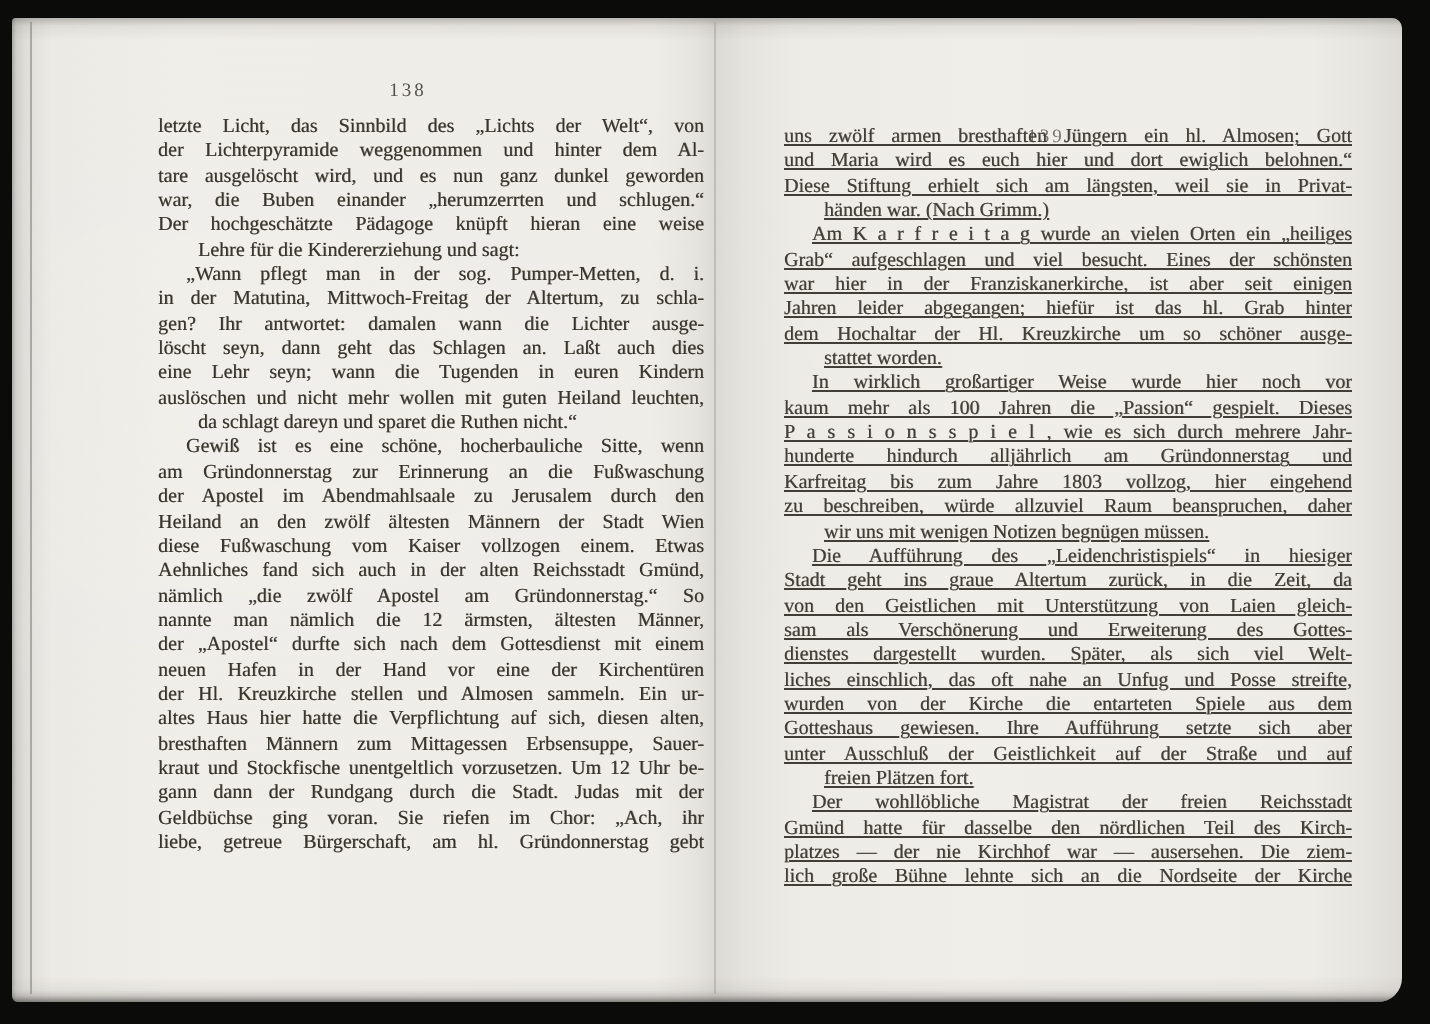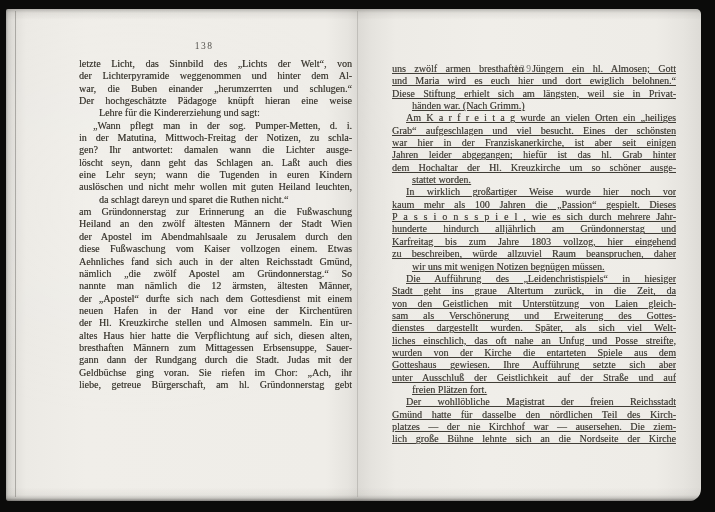--- a/index.html
+++ b/index.html
@@ -53,42 +53,45 @@
   <div class="book">
     <div class="shading"></div>
     <div class="edge-line left-under"></div>
     <div class="edge-line spine"></div>
   </div>
   <div class="pageno pn-left">138</div>
   <div class="pageno pn-right">139</div>
   <div class="textblock tb-left" id="tb-left">
       <div class="tline">letzte Licht, das Sinnbild des „Lichts der Welt“, von</div>
       <div class="tline">der Lichterpyramide weggenommen und hinter dem Al-</div>
+      <div class="tline">tare ausgelöscht wird, und es nun ganz dunkel geworden</div>
       <div class="tline">war, die Buben einander „herumzerrten und schlugen.“</div>
       <div class="tline">Der hochgeschätzte Pädagoge knüpft hieran eine weise</div>
       <div class="tline end">Lehre für die Kindererziehung und sagt:</div>
       <div class="tline indent">„Wann pflegt man in der sog. Pumper-Metten, d. i.</div>
-      <div class="tline">in der Matutina, Mittwoch-Freitag der Notizen, zu schla-</div>
+      <div class="tline">in der Matutina, Mittwoch-Freitag der Altertum, zu schla-</div>
       <div class="tline">gen? Ihr antwortet: damalen wann die Lichter ausge-</div>
       <div class="tline">löscht seyn, dann geht das Schlagen an. Laßt auch dies</div>
       <div class="tline">eine Lehr seyn; wann die Tugenden in euren Kindern</div>
       <div class="tline">auslöschen und nicht mehr wollen mit guten Heiland leuchten,</div>
       <div class="tline end">da schlagt dareyn und sparet die Ruthen nicht.“</div>
+      <div class="tline indent">Gewiß ist es eine schöne, hocherbauliche Sitte, wenn</div>
       <div class="tline">am Gründonnerstag zur Erinnerung an die Fußwaschung</div>
+      <div class="tline">der Apostel im Abendmahlsaale zu Jerusalem durch den</div>
       <div class="tline">Heiland an den zwölf ältesten Männern der Stadt Wien</div>
-      <div class="tline">der Apostel im Abendmahlsaale zu Jerusalem durch den</div>
       <div class="tline">diese Fußwaschung vom Kaiser vollzogen einem. Etwas</div>
       <div class="tline">Aehnliches fand sich auch in der alten Reichsstadt Gmünd,</div>
       <div class="tline">nämlich „die zwölf Apostel am Gründonnerstag.“ So</div>
       <div class="tline">nannte man nämlich die 12 ärmsten, ältesten Männer,</div>
       <div class="tline">der „Apostel“ durfte sich nach dem Gottesdienst mit einem</div>
       <div class="tline">neuen Hafen in der Hand vor eine der Kirchentüren</div>
       <div class="tline">der Hl. Kreuzkirche stellen und Almosen sammeln. Ein ur-</div>
       <div class="tline">altes Haus hier hatte die Verpflichtung auf sich, diesen alten,</div>
       <div class="tline">bresthaften Männern zum Mittagessen Erbsensuppe, Sauer-</div>
+      <div class="tline">kraut und Stockfische unentgeltlich vorzusetzen. Um 12 Uhr be-</div>
       <div class="tline">gann dann der Rundgang durch die Stadt. Judas mit der</div>
       <div class="tline">Geldbüchse ging voran. Sie riefen im Chor: „Ach, ihr</div>
       <div class="tline">liebe, getreue Bürgerschaft, am hl. Gründonnerstag gebt</div>
     </div>
   <div class="textblock tb-right" id="tb-right">
       <div class="tline">uns zwölf armen bresthaften Jüngern ein hl. Almosen; Gott</div>
       <div class="tline">und Maria wird es euch hier und dort ewiglich belohnen.“</div>
       <div class="tline">Diese Stiftung erhielt sich am längsten, weil sie in Privat-</div>
       <div class="tline end">händen war. (Nach Grimm.)</div>
       <div class="tline indent">Am K a r f r e i t a g wurde an vielen Orten ein „heiliges</div>

